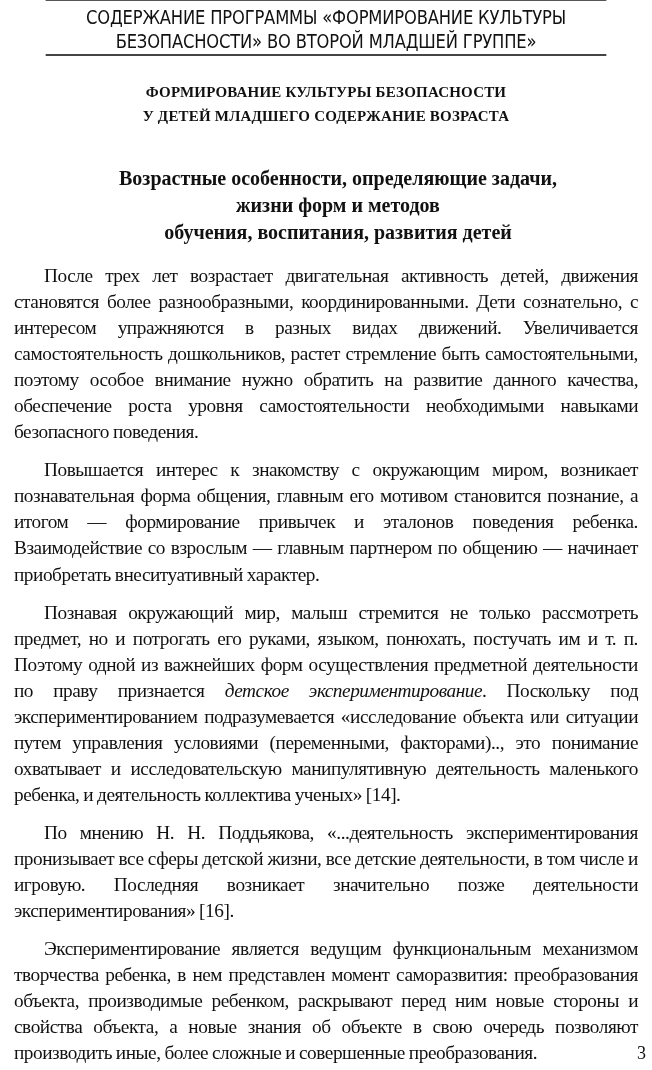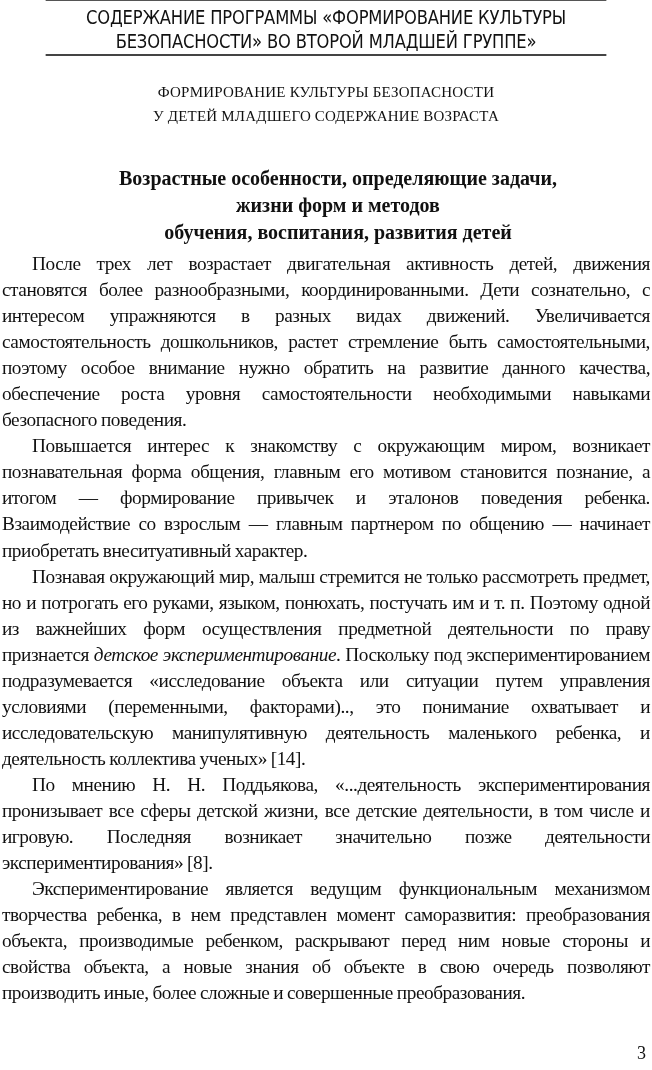--- a/index.html
+++ b/index.html
@@ -34,21 +34,21 @@
     }
     .running-header span { display: block; white-space: nowrap; }
 
     .section-title {
       position: absolute;
       left: 0;
       top: 80px;
       width: 652px;
       text-align: center;
       font-family: "Liberation Serif", serif;
-      font-weight: normal;
+      font-weight: bold;
       font-size: 15px;
       line-height: 24px;
       letter-spacing: 0.2px;
     }
     .section-title span { display: block; }
 
     .subsection-title {
       position: absolute;
       left: 0;
       top: 153px;
@@ -67,21 +67,21 @@
       top: 251px;
       width: 648px;
       font-family: "Liberation Serif", serif;
       font-size: 19.3px;
       line-height: 26.05px;
       text-align: justify;
       letter-spacing: -0.45px;
       word-spacing: -0.5px;
     }
     .body-text p {
-      margin: 0;
+      margin: 12px;
       text-indent: 30px;
     }
     .body-text em { }
 
     .page-number {
       position: absolute;
       right: 6px;
       top: 1043px;
       font-family: "Liberation Serif", serif;
       font-size: 18px;
@@ -104,17 +104,17 @@
 <h3 class="subsection-title" style="margin:12px;">
   <span>Возрастные особенности, определяющие задачи,</span>
   <span>жизни форм и методов</span>
   <span>обучения, воспитания, развития детей</span>
 </h3>
 
 <div class="body-text">
   <p>После трех лет возрастает двигательная активность детей, движения становятся более разнообразными, координированными. Дети сознательно, с интересом упражняются в разных видах движений. Увеличивается самостоятельность дошкольников, растет стремление быть самостоятельными, поэтому особое внимание нужно обратить на развитие данного качества, обеспечение роста уровня самостоятельности необходимыми навыками безопасного поведения.</p>
   <p>Повышается интерес к знакомству с окружающим миром, возникает познавательная форма общения, главным его мотивом становится познание, а итогом — формирование привычек и эталонов поведения ребенка. Взаимодействие со взрослым — главным партнером по общению — начинает приобретать внеситуативный характер.</p>
   <p><span>Познавая окружающий мир, малыш стремится не только рассмотреть предмет, но и потрогать его руками, языком, понюхать, постучать им и т. п. Поэтому одной из важнейших форм осуществления предметной деятельности по праву признается </span><em>детское экспериментирование</em><span>. Поскольку под экспериментированием подразумевается «исследование объекта или ситуации путем управления условиями (переменными, факторами).., это понимание охватывает и исследовательскую манипулятивную деятельность маленького ребенка, и деятельность коллектива ученых» [14].</span></p>
-  <p>По мнению Н. Н. Поддьякова, «...деятельность экспериментирования пронизывает все сферы детской жизни, все детские деятельности, в том числе и игровую. Последняя возникает значительно позже деятельности экспериментирования» [8].</p>
+  <p>По мнению Н. Н. Поддьякова, «...деятельность экспериментирования пронизывает все сферы детской жизни, все детские деятельности, в том числе и игровую. Последняя возникает значительно позже деятельности экспериментирования» [16].</p>
   <p>Экспериментирование является ведущим функциональным механизмом творчества ребенка, в нем представлен момент саморазвития: преобразования объекта, производимые ребенком, раскрывают перед ним новые стороны и свойства объекта, а новые знания об объекте в свою очередь позволяют производить иные, более сложные и совершенные преобразования.</p>
 </div>
 
 <div class="page-number">3</div>
 
 </body></html>

